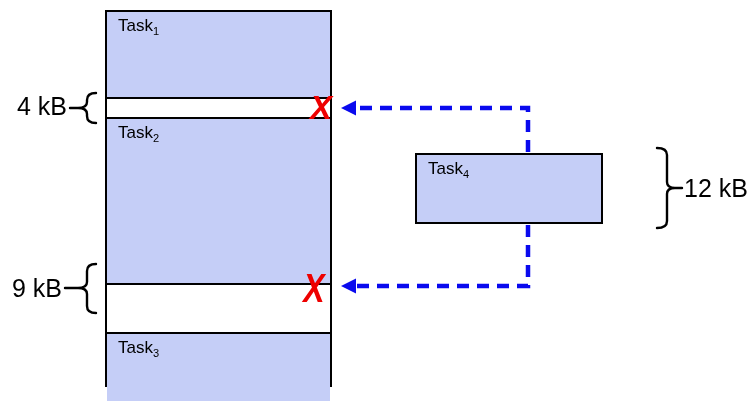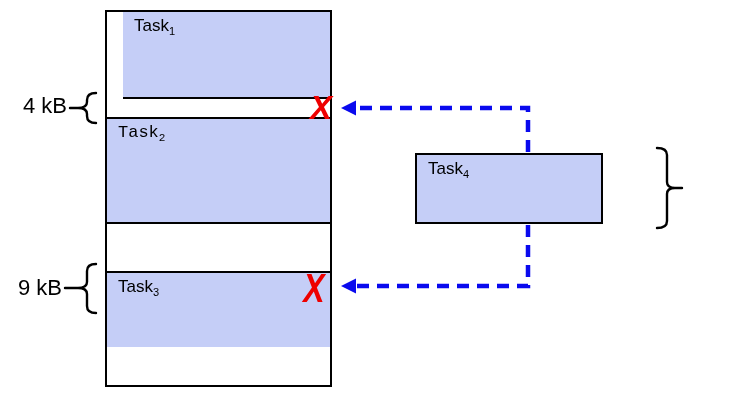--- a/index.html
+++ b/index.html
@@ -18,23 +18,23 @@
     left: 105px; top: 10px;
     width: 227px; height: 377px;
     border: 2px solid var(--color-outline, #000);
     box-sizing: border-box;
     background: #fff;
   }
   .seg { box-sizing: border-box; position: relative; }
   .seg.task { background: var(--color-task-fill, #c5cef7); }
   .seg.gap  { background: #ffffff; }
   .seg.with-divider { border-bottom: 2px solid var(--color-outline, #000); }
-  .seg-task1 { height: 87px; margin-left: 16px; }
+  .seg-task1 { height: 87px; }
   .seg-gap1  { height: 20px; }
-  .seg-task2 { height: 105px; font-family: Liberation Mono, monospace; }
+  .seg-task2 { height: 166px; }
   .seg-gap2  { height: 49px; }
   .seg-task3 { height: 74px; }
   .task-label {
     position: absolute;
     left: 11px; top: 4px;
     font-size: 17px;
     line-height: 20px;
     white-space: nowrap;
   }
   .task-label sub { font-size: 0.65em; }
@@ -43,21 +43,21 @@
     position: absolute;
     left: 415px; top: 153px;
     width: 188px; height: 71px;
     border: 2px solid var(--color-outline, #000);
     box-sizing: border-box;
     background: var(--color-task-fill, #c5cef7);
   }
   
   .size-label {
     position: absolute;
-    font-size: 22px;
+    font-size: 25px;
     line-height: 24px;
     white-space: nowrap;
   }
   .label-4kb  { left: 0;  top: 94px;  width: 67px; text-align: right; }
   .label-8kb  { left: 0;  top: 276px; width: 62px; text-align: right; }
   .label-12kb { left: 684px; top: 176px; text-align: left; }
   
   .reject-x {
     position: absolute;
     display: flex;
@@ -113,20 +113,21 @@
       <span class="task-label"><span>Task</span><sub>3</sub></span>
     </div>
   </div>
 
   <span class="reject-x x1">X</span>
   <span class="reject-x x2">X</span>
 
   <div class="task4-block">
     <span class="task-label"><span>Task</span><sub>4</sub></span>
   </div>
+  <span class="size-label label-12kb">12 kB</span>
 
   <svg class="overlay" viewBox="0 0 753 401">
 
     <path class="brace" d="M 96 93 Q 87 93 87 100 L 87 102 Q 87 108 78 108 Q 87 108 87 114 L 87 116 Q 87 123 96 123 M 78 108 H 70"></path>
 
     <path class="brace" d="M 96 264 Q 87 264 87 271 L 87 282 Q 87 288 78 288 Q 87 288 87 294 L 87 306 Q 87 313 96 313 M 78 288 H 65"></path>
 
     <path class="brace" d="M 657 148 Q 667 148 667 155 L 667 182 Q 667 188 675 188 Q 667 188 667 194 L 667 221 Q 667 228 657 228 M 675 188 H 682"></path>
 
     <path class="arrow-line" d="M 528 152 L 528 108 L 354 108"></path>

